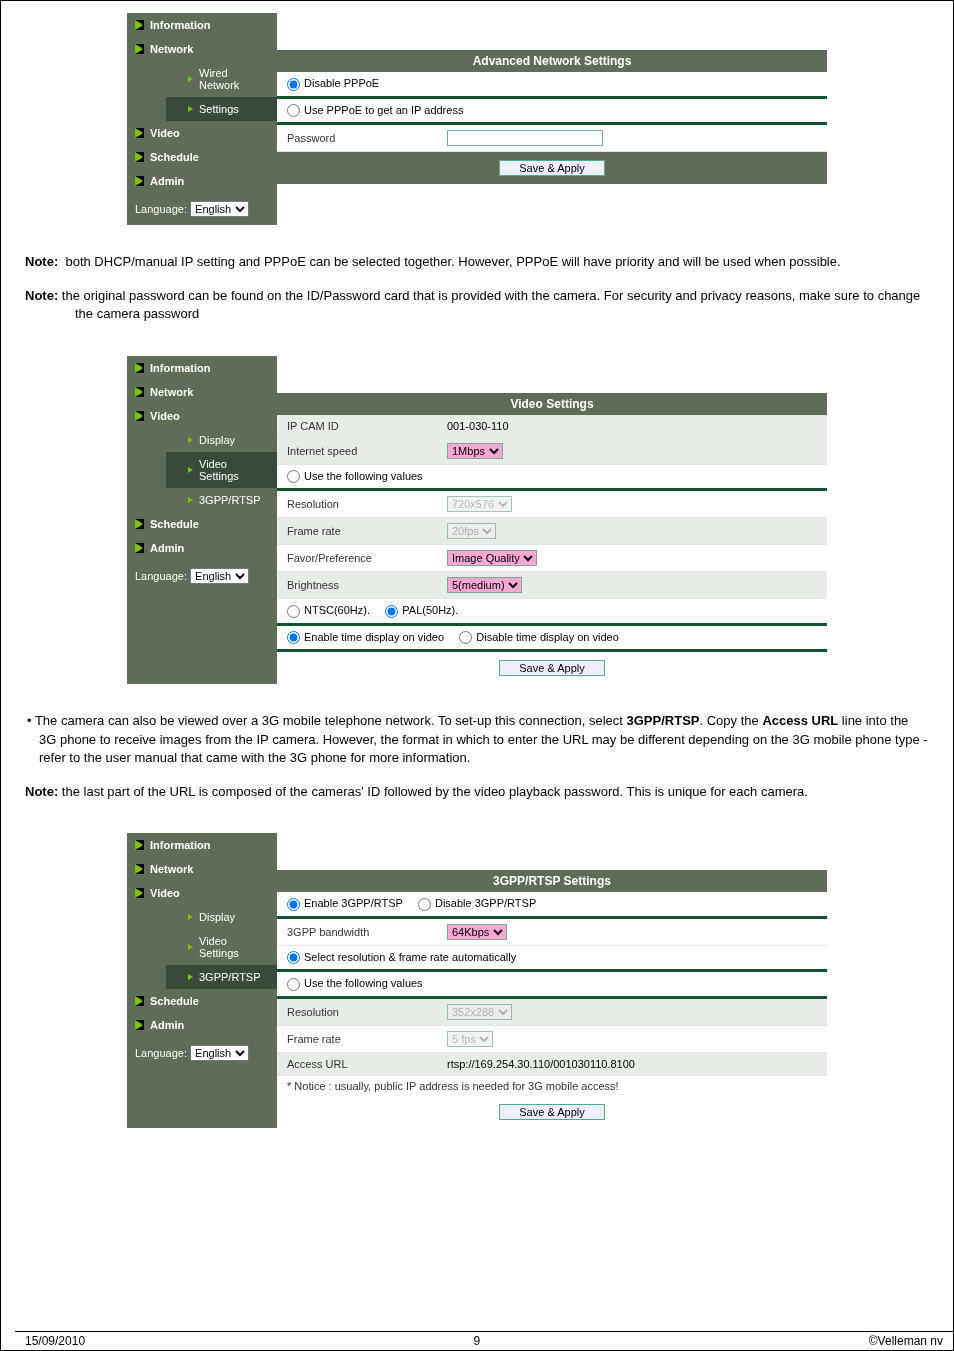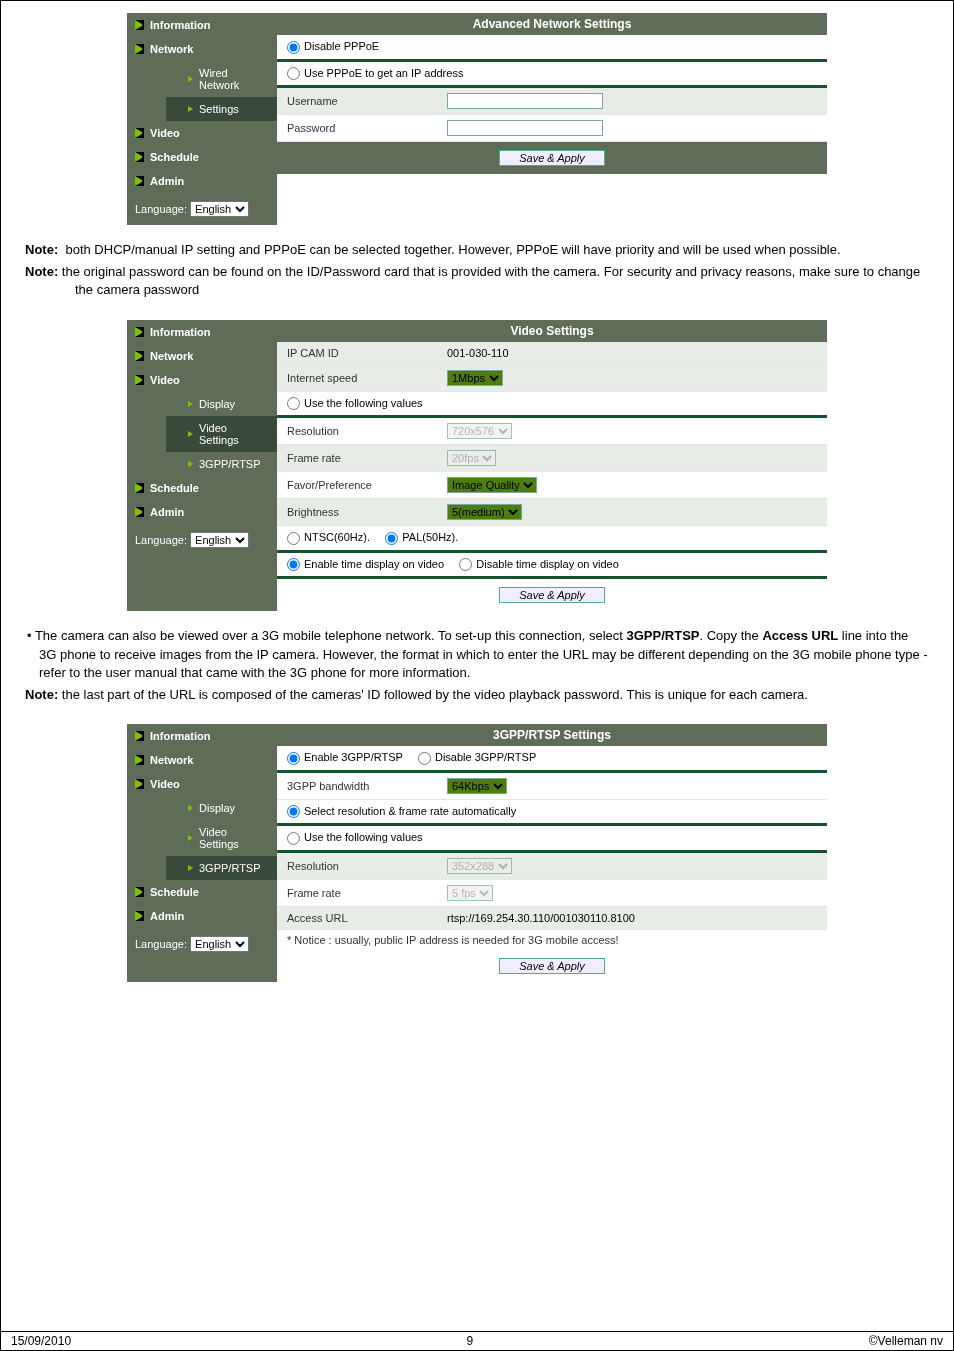--- a/index.html
+++ b/index.html
@@ -88,72 +88,72 @@
     flex: 1;
     background: #fff;
   }
   .pane-header {
     background: #5f6d58;
     color: #fff;
     text-align: center;
     font-weight: bold;
     font-size: 12px;
     padding: 4px;
+    margin-top: 37px;
   }
   .form-row {
     display: flex;
     align-items: center;
     padding: 5px 10px;
     border-bottom: 1px solid #e5e5e5;
   }
   .form-row.dark { background: #e8ece7; }
   .form-row .lab { width: 160px; color: #333; }
   .form-row input[type=text], .form-row input[type=password] {
     font-size: 11px;
     padding: 1px 2px;
     width: 150px;
     border: 1px solid #7a9; 
   }
   .form-row select {
     font-size: 11px;
     border: 1px solid #7a9;
-    background: #4d7c0f;
+    background: #f9a8d4;
   }
   .form-row select:disabled, .form-row input:disabled {
     background: #eee;
     color: #999;
   }
   .btn-row { text-align: center; padding: 8px; background:#5f6d58;}
   .btn-row.light { background: transparent; }
   .btn-row button {
     font-size: 11px;
     padding: 1px 19px;
     border: 1px solid #5a8;
     background: #eef;
-    font-style: italic;
   }
   .radio-row {
     padding: 5px 10px;
     border-bottom: 3px solid #14532d;
   }
 
   
   .body-text {
     padding: 4px 24px;
     line-height: 1.4;
   }
-  .body-text p { margin: 4px 0; }
+  .body-text p { margin: 16px 0; }
   .indent-note { padding-left: 50px; text-indent: -50px; }
   .bullet-line { padding-left: 14px; text-indent: -12px; }
 
   
   .footer {
     position: absolute;
     bottom: 0;
-    left: 0;
+    left: 14px;
     right: 0;
     display: flex;
     justify-content: space-between;
     font-size: 12px;
     border-top: 1px solid #000;
     padding: 2px 10px;
   }
 
   input[type=radio] { margin: 0 4px 0 0; vertical-align: middle; }
   .small-note { font-size: 11px; padding: 4px 10px; color: #333;}
@@ -196,24 +196,20 @@
           </div>
         <div class="lang-row">
           <span>Language:</span>
           <select><option>English</option></select>
         </div>
       </div>
       <div class="content-pane">
         <div class="pane-header">Advanced Network Settings</div>
         <div class="radio-row dark"><input type="radio" checked="" style=""><span>Disable PPPoE</span></div>
         <div class="radio-row"><input type="radio" style=""><span>Use PPPoE to get an IP address</span></div>
-        <div class="form-row dark">
-            <span class="lab">Username</span>
-            <input type="text" style="">
-          </div>
         <div class="form-row">
             <span class="lab">Password</span>
             <input type="password" style="">
           </div>
         <div class="btn-row"><button>Save &amp; Apply</button></div>
       </div>
     </div>
   </div>
 
   <div class="body-text">

